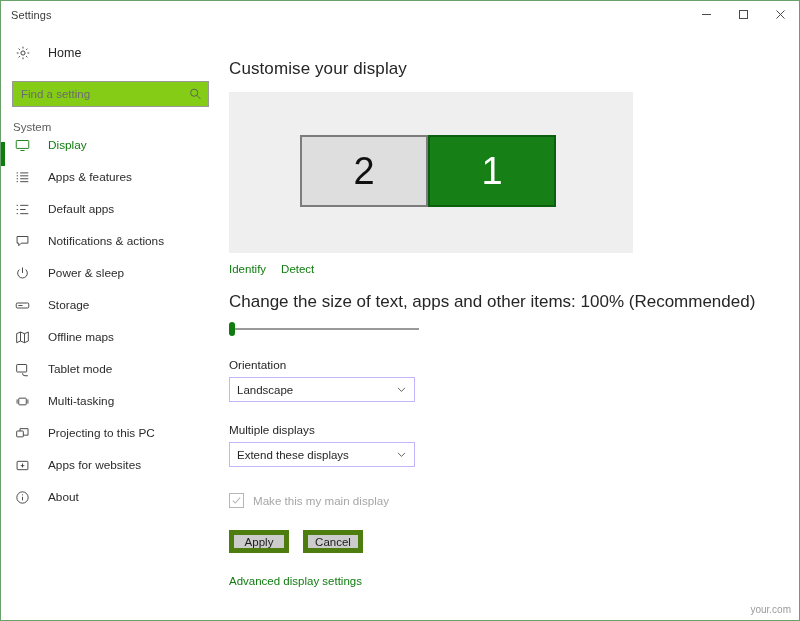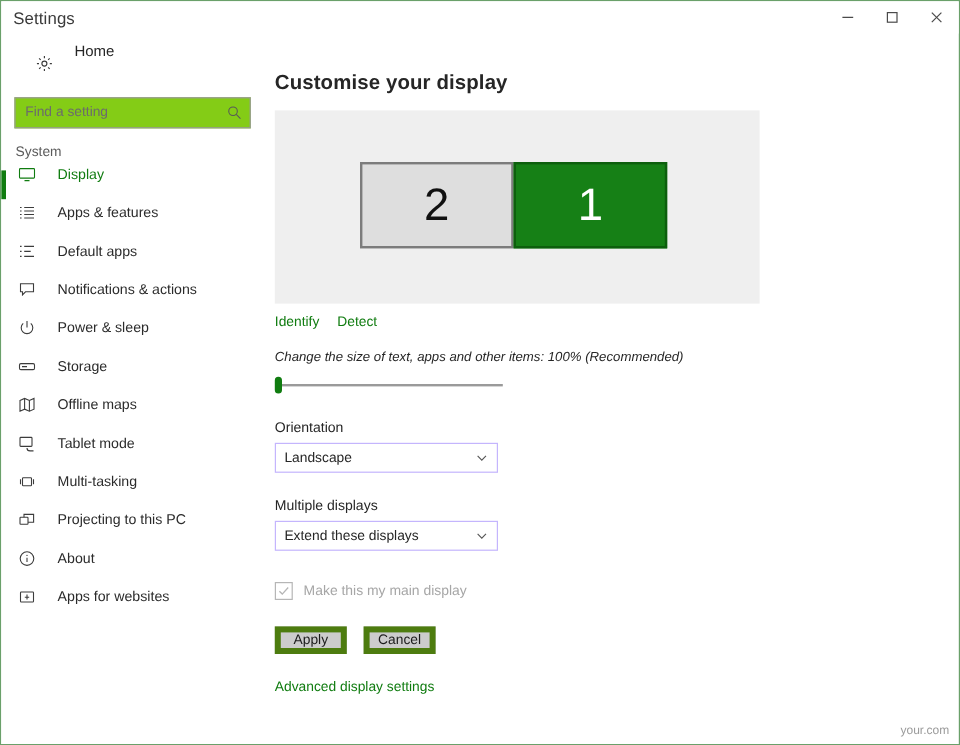--- a/index.html
+++ b/index.html
@@ -19,21 +19,21 @@
   }
   
   #titlebar {
     position: relative;
     height: 27px;
     background: #ffffff;
     display: flex;
     align-items: center;
   }
   #app-title {
-    font-size: 14px;
+    font-size: 11px;
     color: #3a3a3a;
     padding-left: 10px;
     letter-spacing: .1px;
     user-select: none;
   }
   #win-controls {
     position: absolute;
     right: 0; top: 0;
     height: 27px;
     display: flex;
@@ -51,23 +51,23 @@
   }
   
   #sidebar {
     width: 220px;
     flex: 0 0 220px;
     background: #ffffff;
     padding-top: 8px;
     position: relative;
   }
   .home-row {
-    display: flex; 
+    display: flex; align-items: center;
     height: 34px;
-    padding-left: 28px;
+    padding-left: 14px;
     cursor: default;
   }
   .home-icon { width: 22px; display: flex; align-items: center; color: #3c3c3c; }
   .home-label {
     font-size: 12.5px; color: #262626;
     margin-left: 11px;
   }
   #search-wrap {
     margin: 11px 12px 0 11px;
     height: 26px;
@@ -126,21 +126,21 @@
   }
   .nav-item.selected .nav-label { color: #107c10; }
   
   #main {
     flex: 1;
     padding: 31px 0 0 8px;
     position: relative;
   }
   #page-title {
     font-size: 17px;
-    font-weight: bold;
+    font-weight: normal;
     color: #262626;
     margin: 0 0 13px 0;
     letter-spacing: .1px;
   }
   #display-preview {
     width: 404px; height: 161px;
     background: #efefef;
     position: relative;
   }
   .monitor {
@@ -171,23 +171,22 @@
     gap: 15px;
   }
   .green-link {
     font-size: 11.5px;
     color: #107c10;
     cursor: pointer;
     text-decoration: none;
   }
   #scale-label {
     margin-top: 17px;
-    font-size: 11px;
+    font-size: 17px;
     color: #262626;
-    font-style: italic;
   }
   #slider-row {
     margin-top: 9px;
     width: 190px;
     height: 16px;
     position: relative;
     display: flex; align-items: center;
   }
   #slider-track {
     position: absolute;
@@ -425,37 +424,37 @@
             <path d="M6 6V3.2h9.6V11H10"></path>
           </svg>
         </span>
         <span class="nav-label">Projecting to this PC</span>
       </div>
 
       <div class="nav-item">
 
         <span class="nav-icon">
           <svg width="15" height="15" viewBox="0 0 18 18" fill="none" stroke="currentColor" stroke-width="1.1">
+            <rect x="2.5" y="4" width="13" height="10" rx="0.8"></rect>
+            <path d="M9 6.6v4.8M6.8 9.2h4.4"></path>
+          </svg>
+        </span>
+        <span class="nav-label">Apps for websites</span>
+      </div>
+
+      <div class="nav-item">
+
+        <span class="nav-icon">
+          <svg width="15" height="15" viewBox="0 0 18 18" fill="none" stroke="currentColor" stroke-width="1.1">
             <circle cx="9" cy="9" r="6.8"></circle>
             <line x1="9" y1="8.2" x2="9" y2="12.4"></line>
             <circle cx="9" cy="5.8" r="0.65" fill="currentColor" stroke="none"></circle>
           </svg>
         </span>
         <span class="nav-label">About</span>
-      </div>
-
-      <div class="nav-item">
-
-        <span class="nav-icon">
-          <svg width="15" height="15" viewBox="0 0 18 18" fill="none" stroke="currentColor" stroke-width="1.1">
-            <rect x="2.5" y="4" width="13" height="10" rx="0.8"></rect>
-            <path d="M9 6.6v4.8M6.8 9.2h4.4"></path>
-          </svg>
-        </span>
-        <span class="nav-label">Apps for websites</span>
       </div>
 
     </div>
 
     <div id="main">
 
       <h1 id="page-title">Customise your display</h1>
 
       <div id="display-preview">
         <div class="monitor" id="monitor-2">

